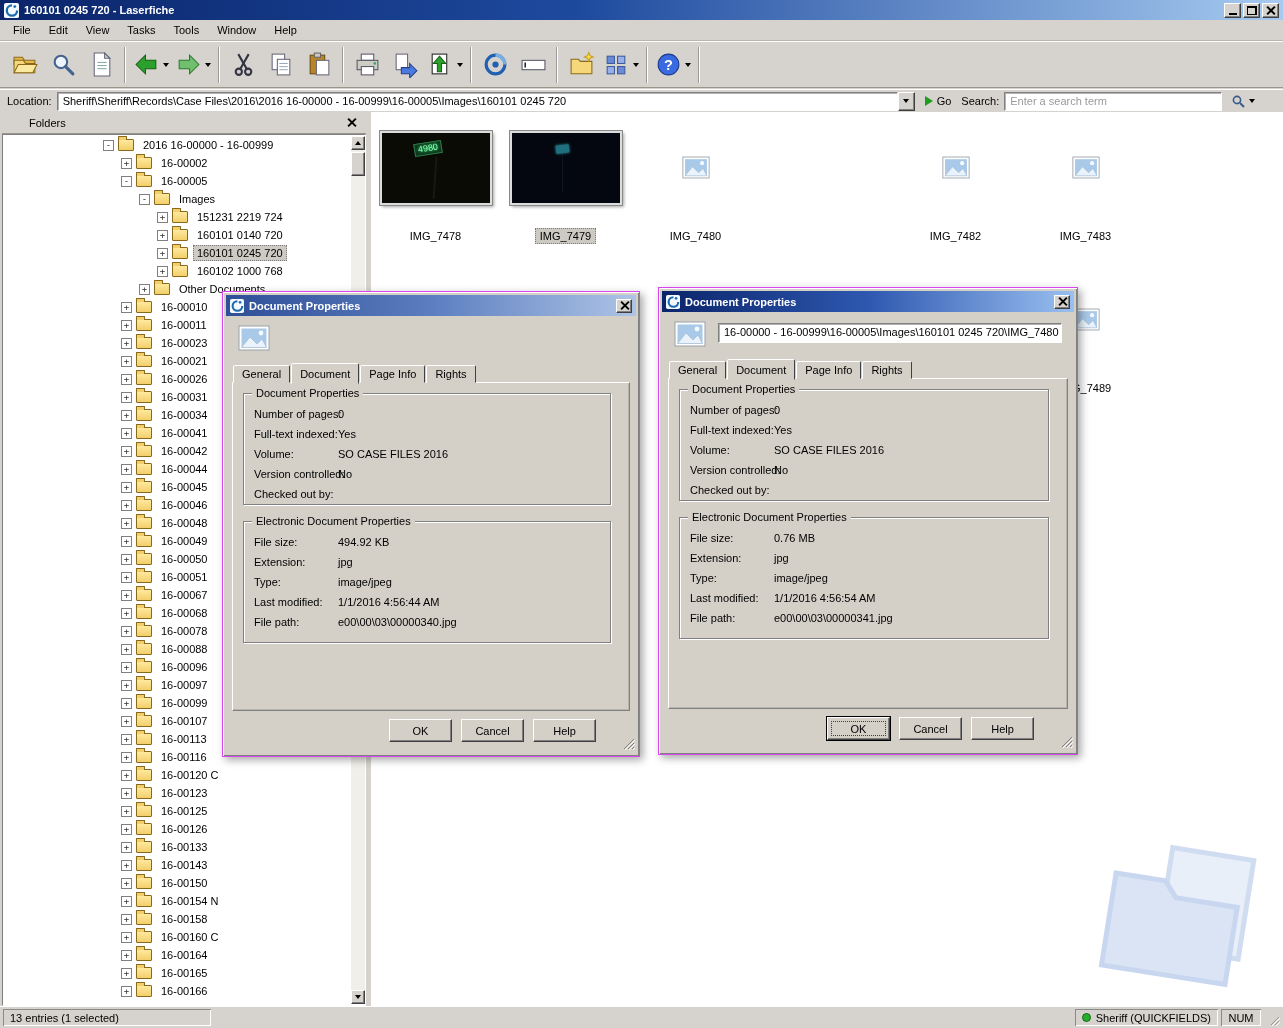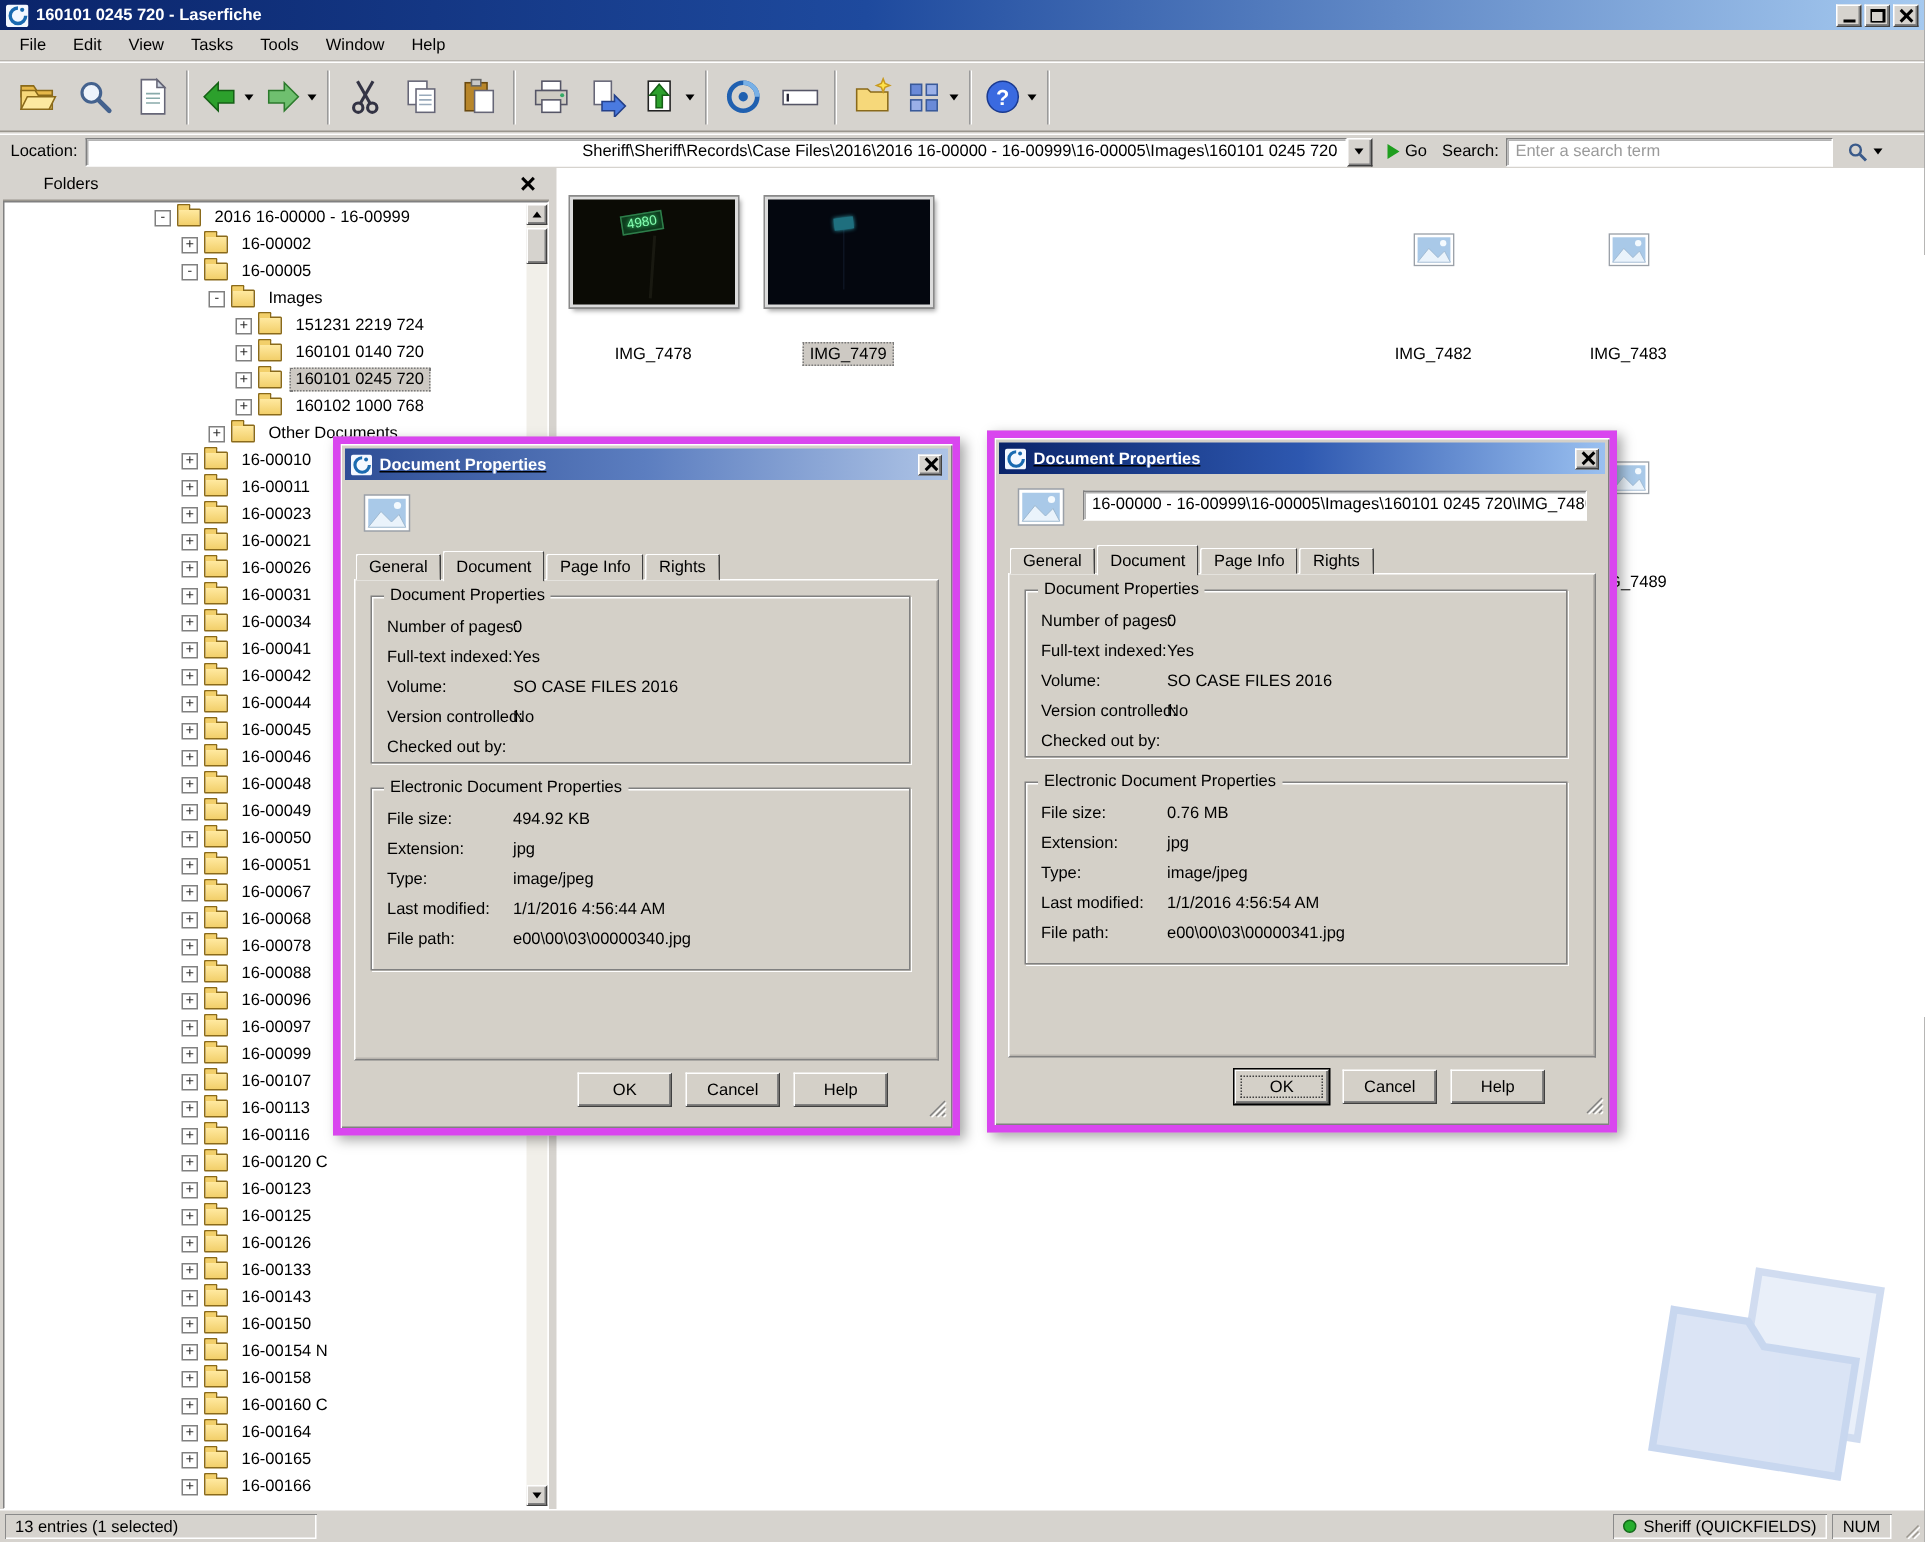--- a/index.html
+++ b/index.html
@@ -32,21 +32,21 @@
   
   .toolbar { position:absolute; left:0; top:41px; width:100%; height:47px; display:flex; align-items:center; padding:0 6px; border-top:1px solid #fff; border-bottom:1px solid #9a968e; }
   .tbtn { height:40px; min-width:38px; display:flex; align-items:center; justify-content:center; gap:3px; padding:0 3px; }
   .ticon { display:flex; align-items:center; justify-content:center; }
   .dd-arrow { width:0; height:0; border-left:3px solid transparent; border-right:3px solid transparent; border-top:4px solid #000; }
   .tsep { width:2px; height:36px; margin:0 4px; border-left:1px solid #9a9a9a; border-right:1px solid #fff; }
 
   
   .locationbar { position:absolute; left:0; top:89px; width:100%; height:23px; display:flex; align-items:center; gap:5px; padding:0 7px; border-top:1px solid #fff; }
   .combo { width:858px; height:19px; display:flex; align-items:stretch; }
-  .combo-text { flex:1; background:#fff; border:1px solid; border-color:#808080 #fff #fff #808080; box-shadow:inset 1px 1px 0 rgba(64,64,64,.4); padding:2px 5px; white-space:nowrap; overflow:hidden;text-align:right; }
+  .combo-text { flex:1; background:#fff; border:1px solid; border-color:#808080 #fff #fff #808080; box-shadow:inset 1px 1px 0 rgba(64,64,64,.4); padding:2px 5px; white-space:nowrap; overflow:hidden; }
   .combo-btn { width:17px; display:flex; align-items:center; justify-content:center; }
   .go-btn { display:flex; align-items:center; gap:4px; padding:0 5px; height:19px; }
   .go-tri { width:0; height:0; border-left:8px solid #1e9e1e; border-top:5px solid transparent; border-bottom:5px solid transparent; }
   .search-input { width:218px; height:19px; border:1px solid; border-color:#808080 #fff #fff #808080; box-shadow:inset 1px 1px 0 rgba(64,64,64,.4); padding:2px 5px; font:11px "Liberation Sans",sans-serif; }
   .search-input::placeholder { color:#9a9a9a; }
   .search-opt { display:flex; align-items:center; gap:3px; padding:0 4px; height:19px; }
 
   
   .folders-panel { position:absolute; left:2px; top:112px; width:364px; height:894px; background:#d6d3ce; }
   .panel-header { height:22px; display:flex; align-items:center; padding:0 7px; border-bottom:1px solid #9a968e; }
@@ -82,21 +82,21 @@
   .photo.sign-photo { background:#0b0b05; }
   .photo.dark-photo { background:#04070f; }
   .street-sign { position:absolute; left:32px; top:9px; transform:rotate(-9deg); background:#0d3a1c; color:#86ffb2; font-size:9px; line-height:11px; padding:0 3px; border:1px solid #2e7d4a; text-shadow:0 0 3px #49ff8e; }
   .sign-pole { position:absolute; left:52px; top:24px; width:2px; height:42px; background:#191911; transform:rotate(4deg); }
   .mini-sign { position:absolute; left:44px; top:12px; width:13px; height:8px; background:#1f6f7e; transform:rotate(-7deg); box-shadow:0 0 3px #2fa3b5; }
   .mini-pole { position:absolute; left:50px; top:20px; width:1px; height:40px; background:#0d1422; }
 
   .watermark { position:absolute; right:2px; bottom:6px; }
 
   
-  .dialog { position:absolute; background:#d4d0c8; border:5px solid #d946ef; box-shadow:inset 1px 1px 0 #fff, inset -1px -1px 0 #808080, 3px 3px 8px rgba(0,0,0,.35); padding:3px;text-decoration:underline; }
+  .dialog { position:absolute; background:#d4d0c8; border:1px solid #d946ef; box-shadow:inset 1px 1px 0 #fff, inset -1px -1px 0 #808080, 3px 3px 8px rgba(0,0,0,.35); padding:3px; }
   .dlg-title { height:21px; display:flex; align-items:center; gap:5px; padding:0 4px; color:#fff; font-weight:bold; }
   .dlg-title.active-title { background:linear-gradient(90deg,#0a246a 0%,#2e58b0 50%,#9ac0f0 100%); }
   .dlg-title.inactive-title { background:linear-gradient(90deg,#2e4e96 0%,#5c7ec0 50%,#aec4e6 100%); }
   .dlg-title .t { flex:1; }
   .dlg-close { width:16px; height:14px; display:flex; align-items:center; justify-content:center; }
   .dlg-body { position:absolute; left:3px; right:3px; top:24px; bottom:3px; }
   .doc-icon { position:absolute; left:12px; top:9px; }
   .path-box { position:absolute; left:56px; right:12px; top:11px; height:20px; background:#fff; border:1px solid; border-color:#808080 #fff #fff #808080; box-shadow:inset 1px 1px 0 rgba(64,64,64,.4); padding:2px 5px; white-space:nowrap; overflow:hidden; }
   .tabs { position:absolute; left:7px; top:46px; height:21px; display:flex; align-items:flex-end; z-index:3; }
   .tab { height:18px; padding:2px 8px 0; background:#d4d0c8; border:1px solid; border-color:#fff #404040 transparent #fff; border-radius:2px 2px 0 0; margin-right:1px; }
@@ -630,20 +630,31 @@
       </div>
       <div class="thumb-cell" style="left: 130px; top: 12px;">
         <div class="thumb-zone">
           <div class="photo dark-photo">
             <div class="mini-pole"></div>
             <div class="mini-sign"></div>
           </div>
         </div>
         <div class="thumb-label-wrap"><span class="thumb-label selected">IMG_7479</span></div>
       </div>
+      <div class="thumb-cell" style="left: 260px; top: 12px;">
+        <div class="thumb-zone">
+          <span><svg width="28" height="23" viewBox="0 0 32 26">
+              <rect x="1" y="1" width="30" height="24" fill="#fff" stroke="#9aa0a8"></rect>
+              <rect x="3.5" y="3.5" width="25" height="19" fill="#a9c9e8"></rect>
+              <path d="M3.5 22.5 L12 12 L19 19 L24 14 L28.5 22.5 Z" fill="#eaf3fb" stroke="#9ab4cc" stroke-width="0.6"></path>
+              <circle cx="23" cy="8" r="2.4" fill="#f4fafe"></circle>
+            </svg></span>
+        </div>
+        <div class="thumb-label-wrap"><span class="thumb-label">IMG_7480</span></div>
+      </div>
       <div class="thumb-cell" style="left: 520px; top: 12px;">
         <div class="thumb-zone">
           <span><svg width="28" height="23" viewBox="0 0 32 26">
               <rect x="1" y="1" width="30" height="24" fill="#fff" stroke="#9aa0a8"></rect>
               <rect x="3.5" y="3.5" width="25" height="19" fill="#a9c9e8"></rect>
               <path d="M3.5 22.5 L12 12 L19 19 L24 14 L28.5 22.5 Z" fill="#eaf3fb" stroke="#9ab4cc" stroke-width="0.6"></path>
               <circle cx="23" cy="8" r="2.4" fill="#f4fafe"></circle>
             </svg></span>
         </div>
         <div class="thumb-label-wrap"><span class="thumb-label">IMG_7482</span></div>

